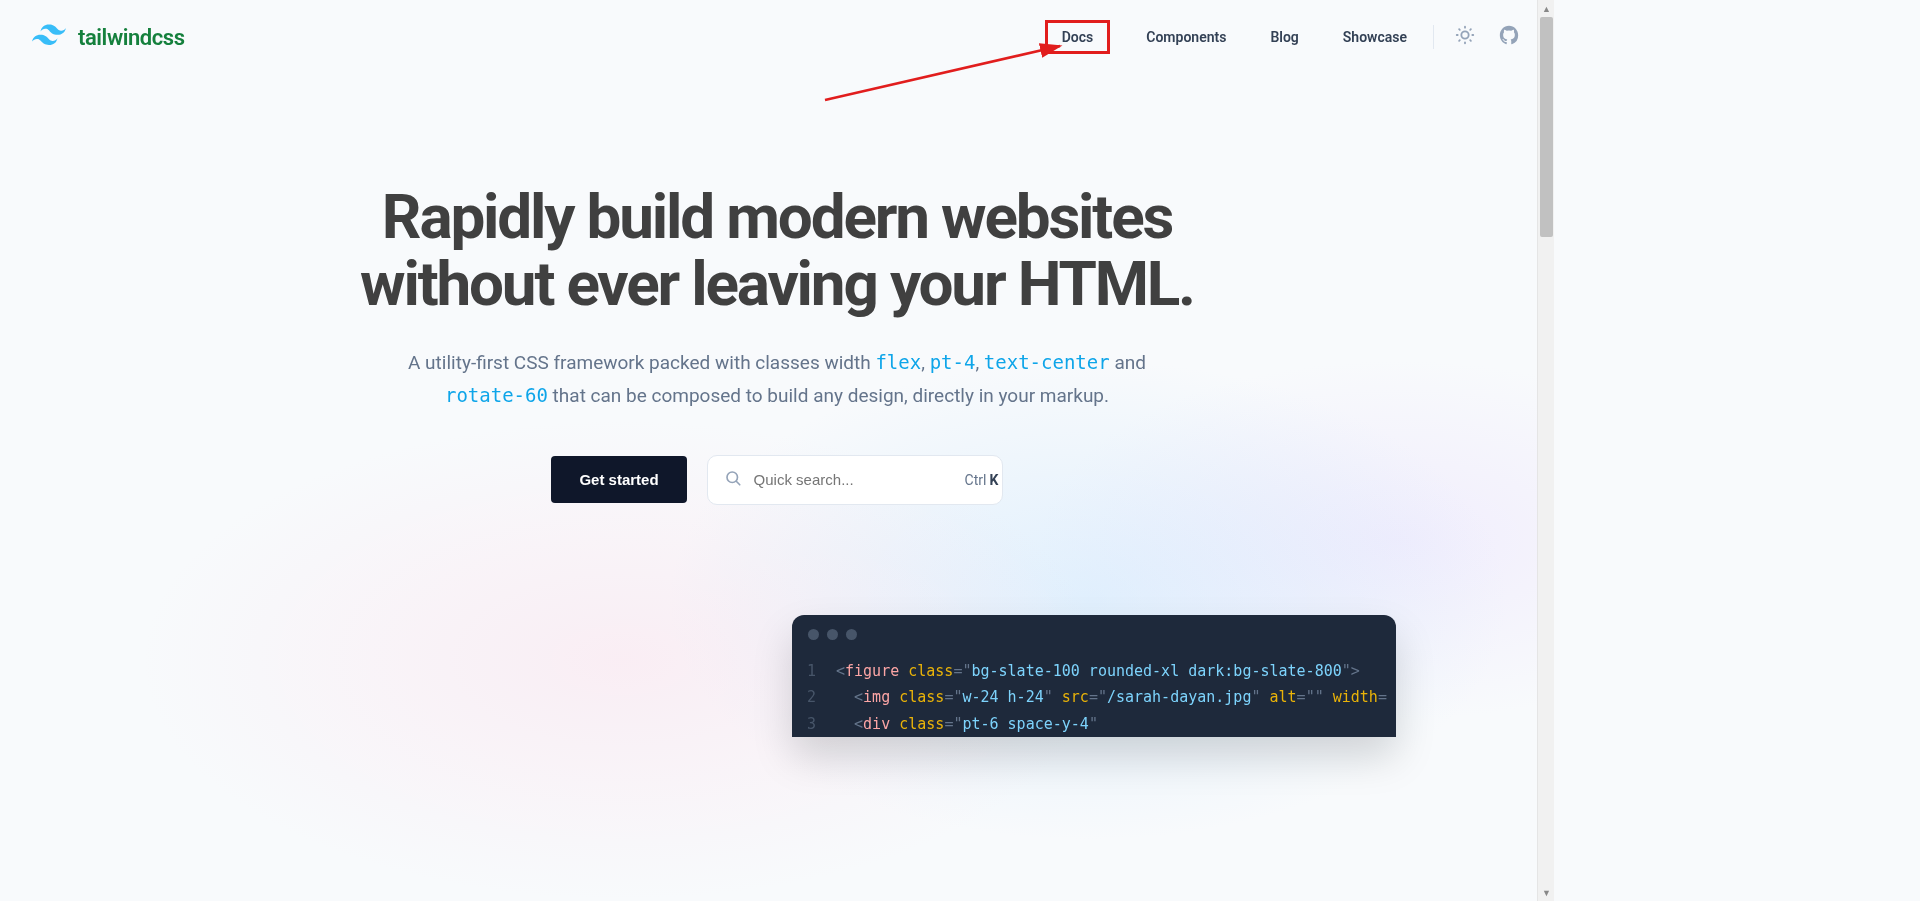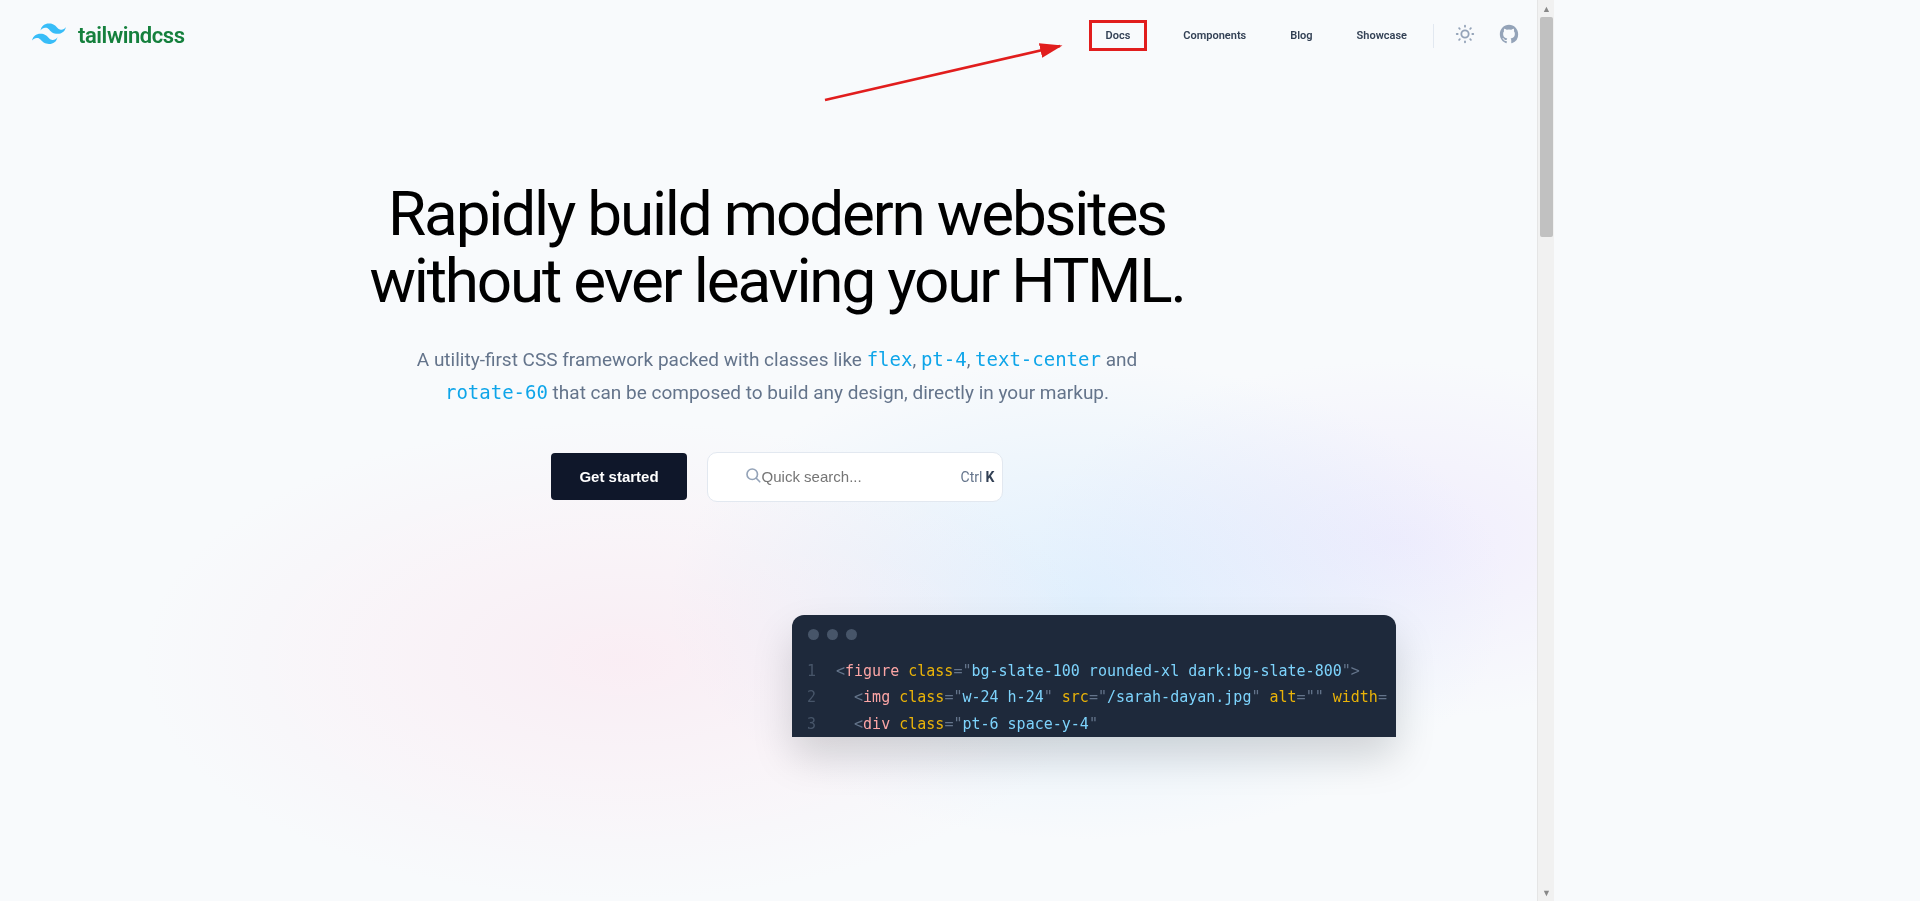--- a/index.html
+++ b/index.html
@@ -31,41 +31,41 @@
 }
 .logo { display: flex; align-items: center; gap: 12px; }
 .logo-text {
   font-size: 22px;
   font-weight: 600;
   color: #15803d;
   letter-spacing: -0.02em;
 }
 .nav { display: flex; align-items: center; gap: 28px; }
 .nav-link {
-  font-size: 11px;
+  font-size: 14px;
   font-weight: 600;
   color: #334155;
   cursor: pointer;
   padding: 6px 8px;
 }
 .nav-link.highlighted {
   border: 3px solid #e11d1d;
   padding: 6px 14px;
 }
 .nav-right { display: flex; align-items: center; gap: 18px; }
 .divider-v { width: 1px; height: 24px; background: #e2e8f0; }
 .icon-btn {
   width: 26px; height: 26px; display: flex; align-items: center; justify-content: center;
   color: #94a3b8; cursor: pointer;
 }
 .hero { text-align: center; padding: 110px 40px 40px; position: relative; }
 .hero h1 {
   font-size: 62px;
-  font-weight: 400;
-  color: #000000;
+  font-weight: 700;
+  color: #404040;
   letter-spacing: -0.035em;
   line-height: 1.08;
   margin-bottom: 28px;
 }
 .subtitle {
   font-size: 19px;
   color: #64748b;
   line-height: 1.7;
   max-width: 760px;
   margin: 0 auto 42px;
@@ -85,22 +85,23 @@
   border-radius: 4px;
   cursor: pointer;
   border: none;
 }
 .search-box {
   display: flex;
   align-items: center;
   background: #fff;
   border: 1px solid #e2e8f0;
   border-radius: 10px;
-  padding: 13px 36px;
+  padding: 13px 16px;
   width: 296px;
+  gap: 12px;
   cursor: pointer;
 }
 .search-box input {
   border: none; outline: none; flex: 1;
   font-size: 15px; color: #94a3b8; background: transparent;
   cursor: pointer;
 }
 .kbd-group { display: flex; gap: 3px; align-items: flex-start; font-size: 14px; color: #64748b; }
 .kbd-bold { font-weight: 700; color: #334155; }
 .code-window {
@@ -205,21 +206,21 @@
   </defs>
   <line x1="5" y1="60" x2="240" y2="6" stroke="#e11d1d" stroke-width="2.5" marker-end="url(#ah)"></line>
 </svg>
 
 <section class="hero">
   <h1>
     <span>Rapidly build modern websites</span><br>
     <span>without ever leaving your HTML.</span>
   </h1>
   <p class="subtitle">
-    <span>A utility-first CSS framework packed with classes like </span><span class="code-inline">flex</span><span>, </span><span class="code-inline">pt-4</span><span>, </span><span class="code-inline">text-center</span><span> and </span><span class="code-inline">rotate-60</span><span> that can be composed to build any design, directly in your markup.</span>
+    <span>A utility-first CSS framework packed with classes width </span><span class="code-inline">flex</span><span>, </span><span class="code-inline">pt-4</span><span>, </span><span class="code-inline">text-center</span><span> and </span><span class="code-inline">rotate-60</span><span> that can be composed to build any design, directly in your markup.</span>
   </p>
   <div class="cta-row">
     <button class="btn-primary">Get started</button>
     <div class="search-box">
       <span>
         <svg width="18" height="18" viewBox="0 0 24 24" fill="none" stroke="#94a3b8" stroke-width="2.2" stroke-linecap="round">
           <circle cx="11" cy="11" r="7"></circle>
             <path d="m21 21-4.3-4.3"></path>
         </svg>
       </span>

